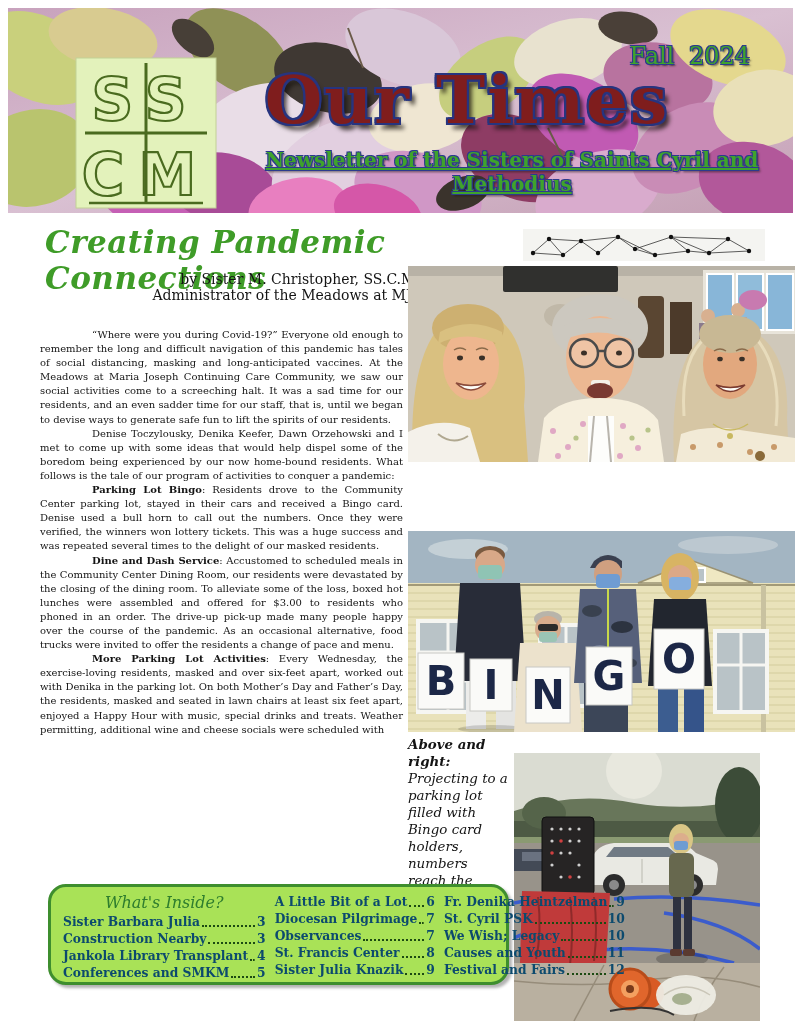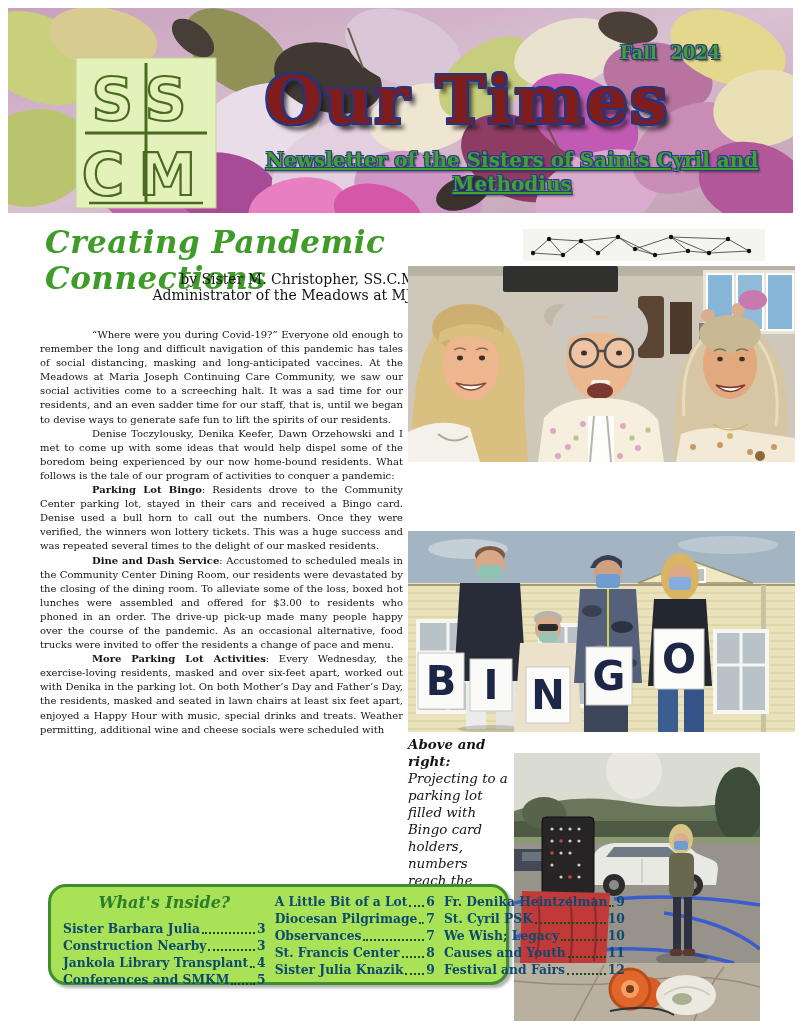--- a/index.html
+++ b/index.html
@@ -6,22 +6,22 @@
   .page {
     position:relative; width:801px; height:1030px; background:#fff;
     overflow:hidden; font-family:"DejaVu Serif","Liberation Serif",serif; color:#141414;
   }
   svg { display:block; }
 
   
   .header-photo { position:absolute; left:8px; top:8px; width:785px; height:205px; }
   .logo { position:absolute; left:75px; top:57px; width:142px; height:152px; }
   .issue-date {
-    position:absolute; left:590px; top:42px; width:160px; text-align:center;
-    font-size:18px; font-weight:bold; color:#3fa32c; word-spacing:7px;
+    position:absolute; left:590px; top:42px; width:160px; text-align:right;
+    font-size:24px; font-weight:normal; color:#3fa32c; word-spacing:7px;
     text-shadow:-1px -1px 0 #2c3a8e,1px -1px 0 #2c3a8e,-1px 1px 0 #2c3a8e,1px 1px 0 #2c3a8e,2px 2px 2px rgba(30,25,20,.7);
   }
   .masthead-title {
     position:absolute; left:228px; top:64px; width:478px; text-align:center;
     font-size:66px; line-height:72px; font-weight:bold; letter-spacing:2px; color:#7f1d1d;
     text-shadow:-2px -2px 0 #27347f,2px -2px 0 #27347f,-2px 2px 0 #27347f,2px 2px 0 #27347f,
                 0 -2px 0 #27347f,0 2px 0 #27347f,-2px 0 0 #27347f,2px 0 0 #27347f,
                 5px 6px 4px rgba(25,20,15,.75);
   }
   .masthead-subtitle {
@@ -61,22 +61,22 @@
   
   .toc-box {
     position:absolute; left:48px; top:884px; width:461px; height:101px; box-sizing:border-box;
     background:#a9e257; border:3px solid #3e8e2e; border-radius:18px;
     box-shadow:3px 3px 3px rgba(0,0,0,.3);
     padding:6px 12px; display:flex; gap:9px;
   }
   .toc-col { flex:1; display:flex; flex-direction:column; }
   .toc-col.first { flex:1.12; }
   .toc-heading {
-    text-align:center; font-style:italic; font-weight:bold; color:#2e7d2e;
-    font-size:16px; line-height:19px; margin-bottom:8px;
+    text-align:center; font-style:italic; font-weight:normal; color:#2e7d2e;
+    font-size:16px; line-height:19px; margin-bottom:1px;
   }
   .toc-row { display:flex; align-items:baseline; font-size:12.3px; font-weight:bold; color:#0c4a6e; line-height:17px; }
   .toc-label { white-space:nowrap; }
   .toc-dots { flex:1; min-width:5px; border-bottom:2px dotted #1c4a12; margin:0 2px; align-self:flex-end; margin-bottom:3px; }
 </style>
 </head>
 <body>
 
 <div class="page">
 

